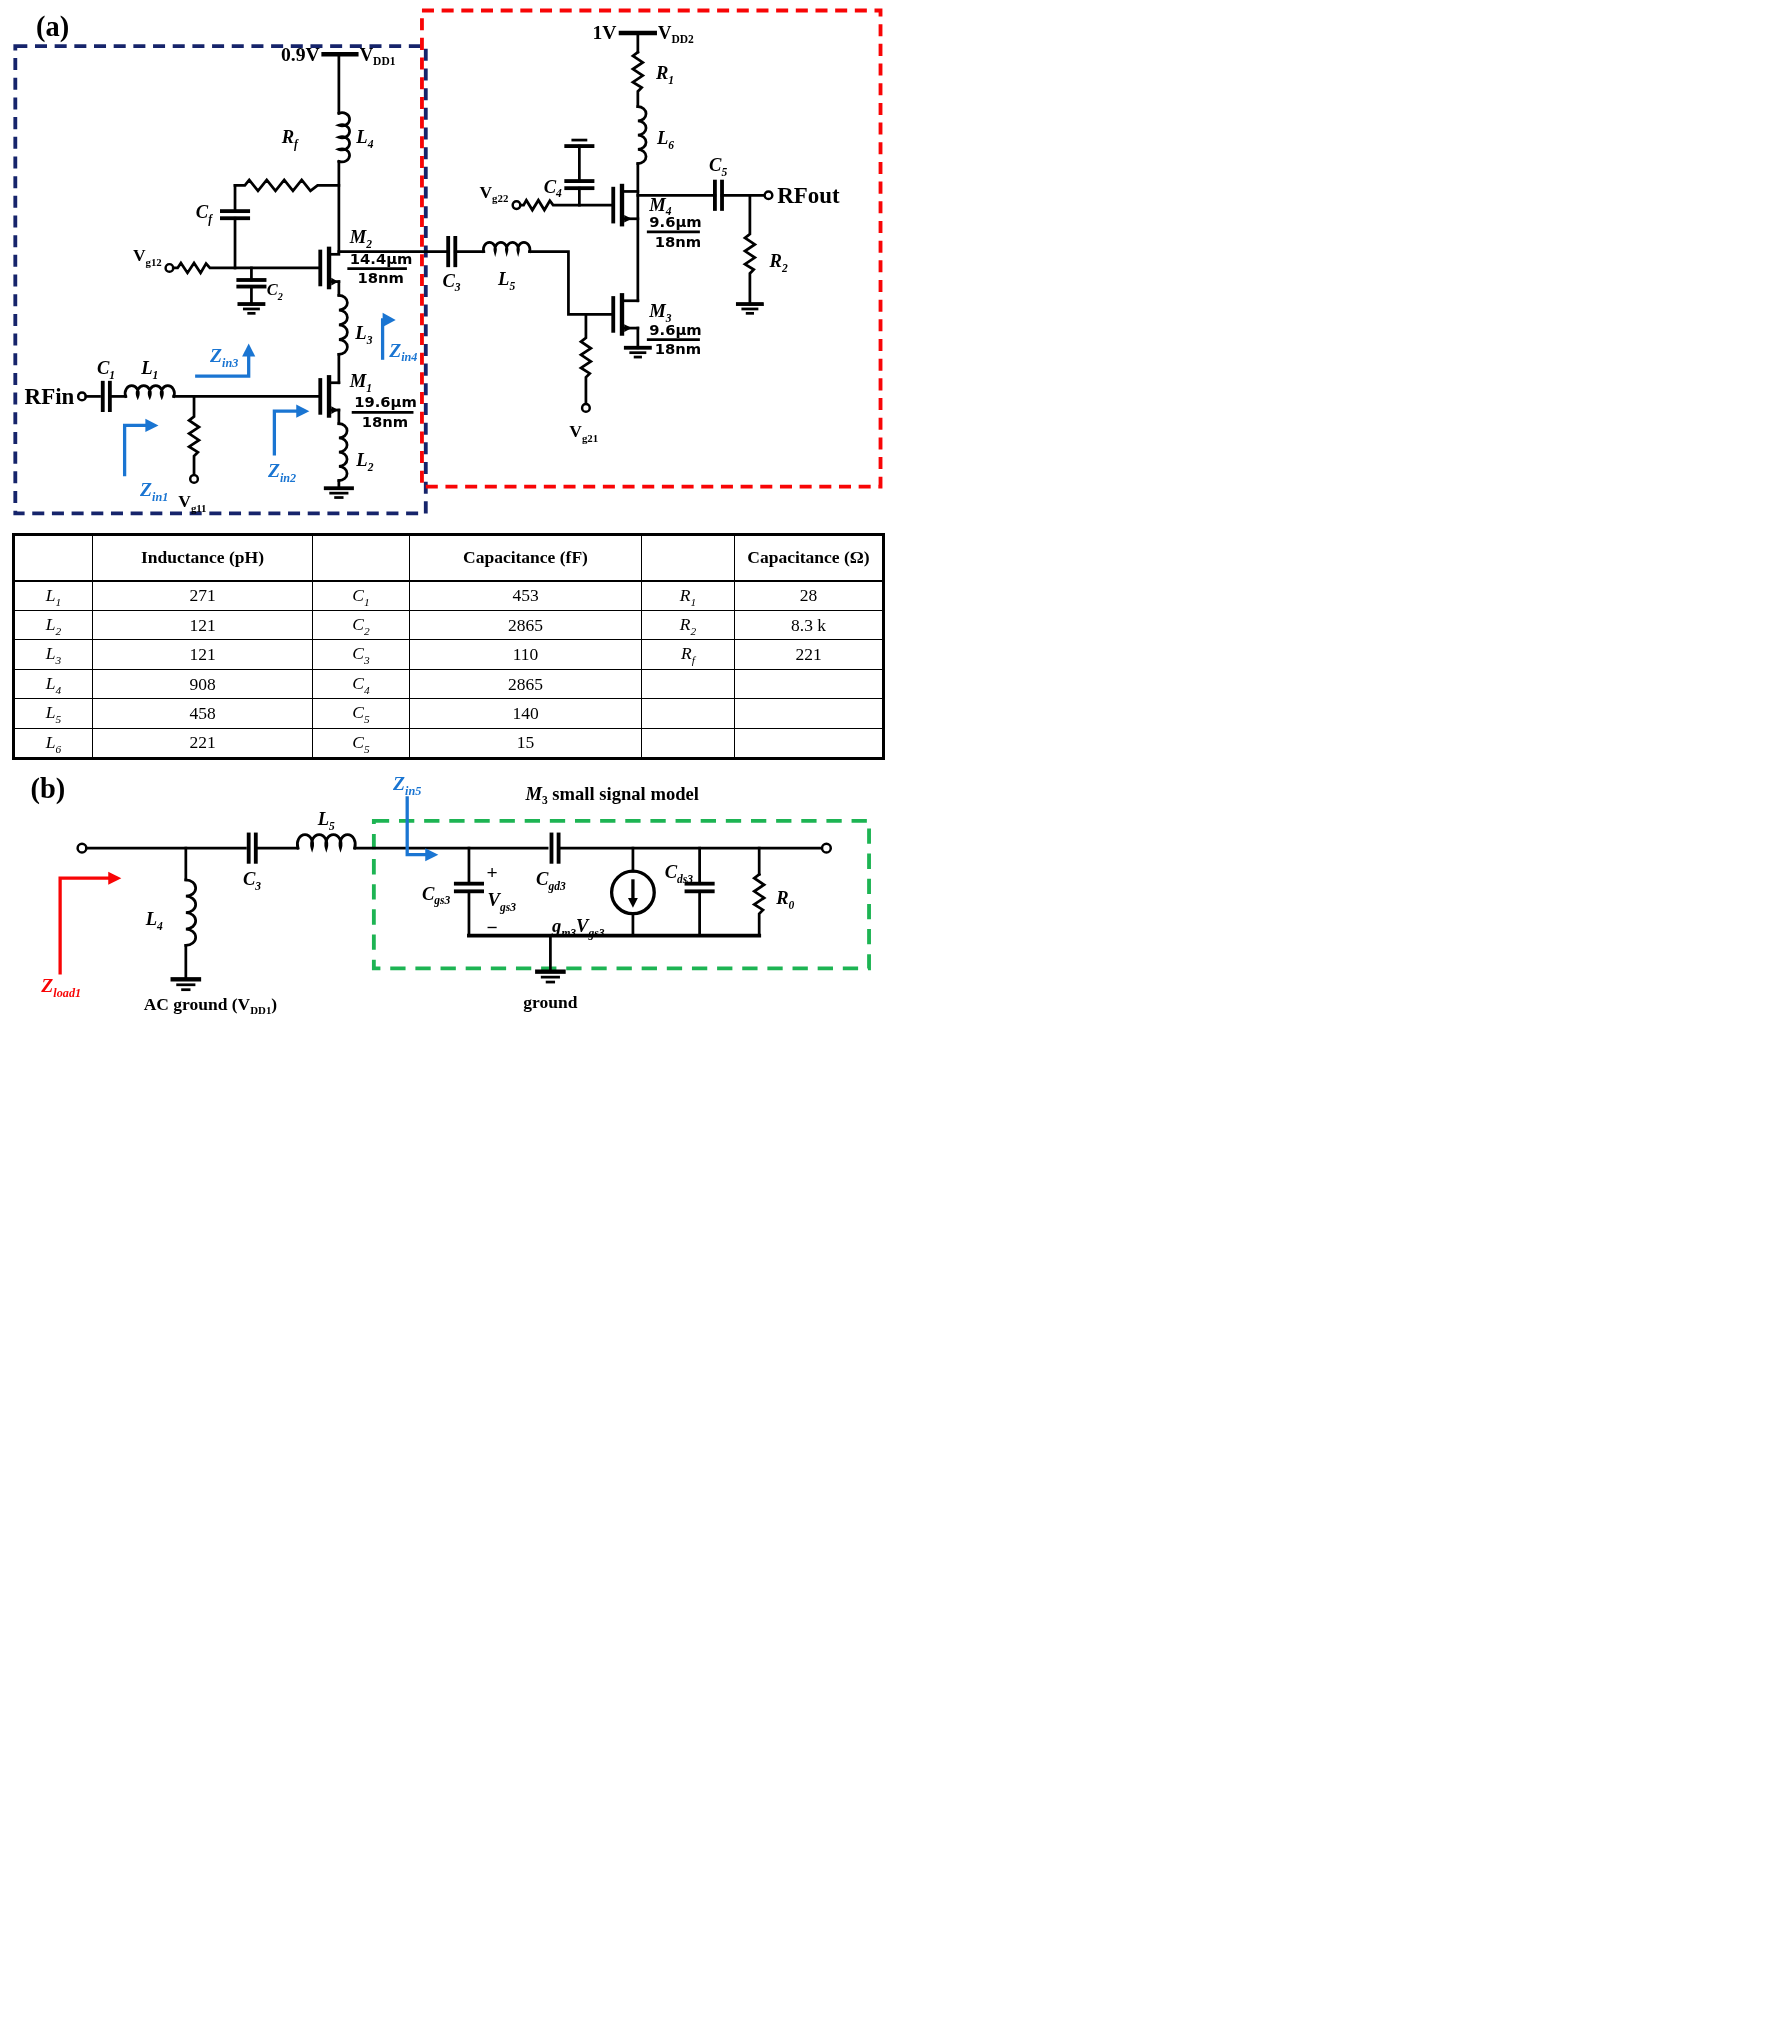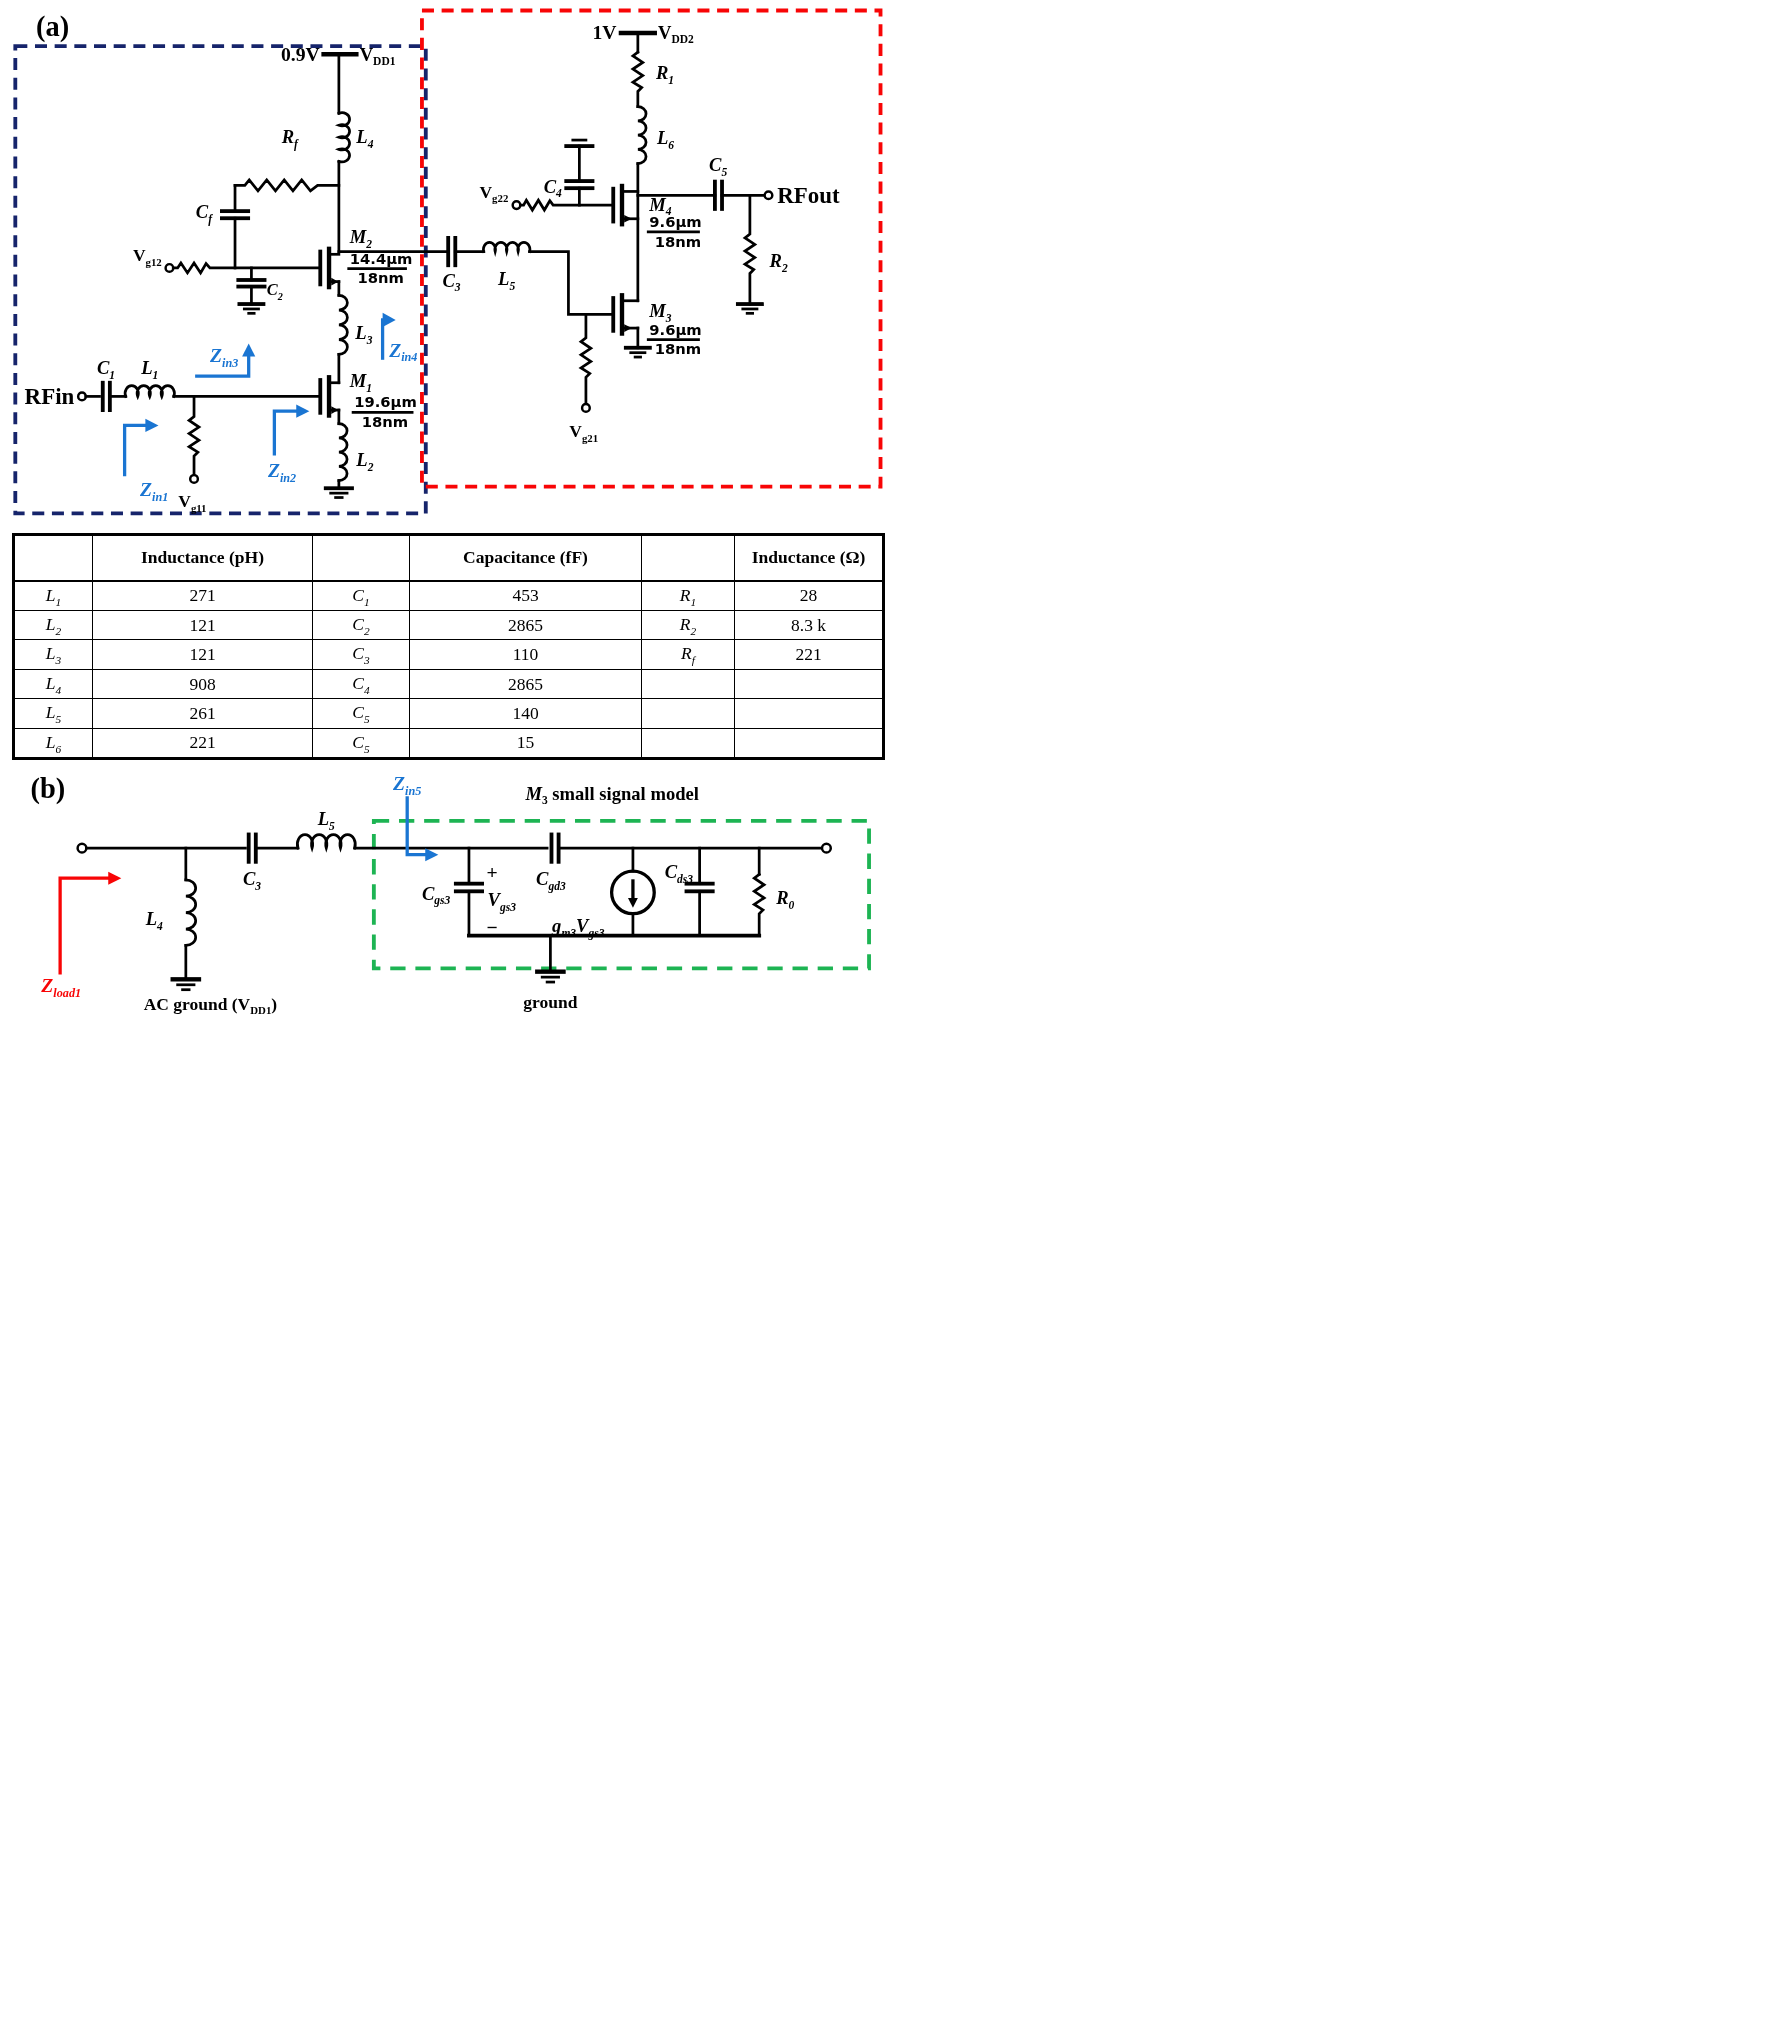--- a/index.html
+++ b/index.html
@@ -222,21 +222,21 @@
         <col style="width:93px">
         <col style="width:149px">
   </colgroup>
   <thead>
     <tr>
       <th></th>
       <th>Inductance (pH)</th>
       <th></th>
       <th>Capacitance (fF)</th>
       <th></th>
-      <th>Inductance (Ω)</th>
+      <th>Capacitance (Ω)</th>
     </tr>
   </thead>
   <tbody>
     <tr>
       <td class="sym"><i>L</i><sub>1</sub></td>
       <td>271</td>
       <td class="sym"><i>C</i><sub>1</sub></td>
       <td>453</td>
       <td class="sym"><i>R</i><sub>1</sub></td>
       <td>28</td>
@@ -260,21 +260,21 @@
     <tr>
       <td class="sym"><i>L</i><sub>4</sub></td>
       <td>908</td>
       <td class="sym"><i>C</i><sub>4</sub></td>
       <td>2865</td>
       <td class="sym"><i></i><sub></sub></td>
       <td></td>
     </tr>
     <tr>
       <td class="sym"><i>L</i><sub>5</sub></td>
-      <td>261</td>
+      <td>458</td>
       <td class="sym"><i>C</i><sub>5</sub></td>
       <td>140</td>
       <td class="sym"><i></i><sub></sub></td>
       <td></td>
     </tr>
     <tr>
       <td class="sym"><i>L</i><sub>6</sub></td>
       <td>221</td>
       <td class="sym"><i>C</i><sub>5</sub></td>
       <td>15</td>

